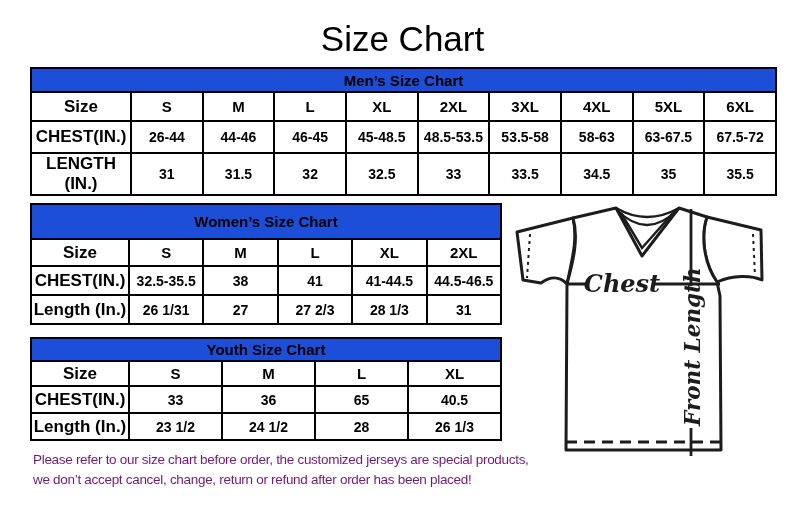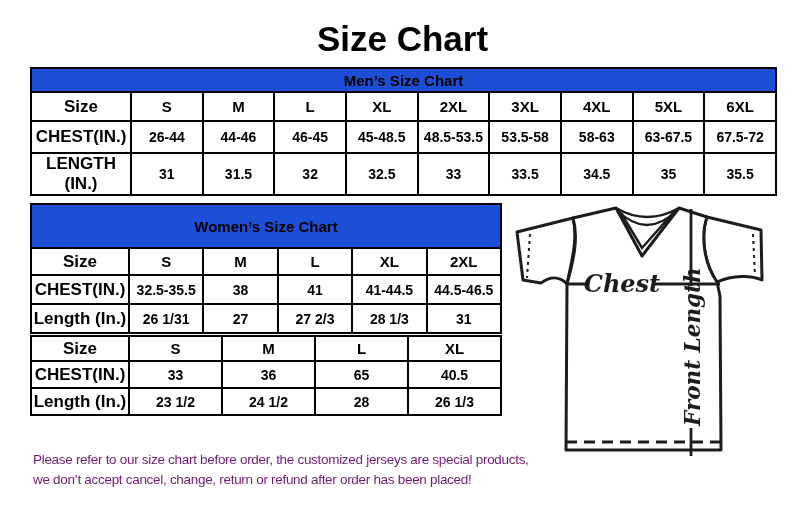--- a/index.html
+++ b/index.html
@@ -11,21 +11,21 @@
     background: #ffffff;
     font-family: "Liberation Sans", sans-serif;
     color: #000000;
     overflow: hidden;
   }
   .page-title {
     position: absolute;
     top: 19px; left: 0; right: 0;
     text-align: center;
     font-size: 35px;
-    font-weight: bold;
+    font-weight: normal;
     letter-spacing: 0px;
   }
   .size-section { position: absolute; left: 30px; }
   .size-section .band {
     background: #1d4ed8;
     border: 2px solid #000;
     font-weight: bold;
     font-size: 15px;
     display: flex;
     align-items: center;
@@ -49,21 +49,21 @@
   .size-section td { font-size: 14px; }
   .size-section td.label, .size-section th.label { font-size: 17px; }
 
   #men-section   { top: 67px;  width: 747px; }
   #men-section .band { height: 26px; }
   #men-section th { height: 29px; }
   #men-section td { height: 32px; }
   #men-section th.label { width: 100px; }
 
   #women-section { top: 203px; width: 472px; }
-  #women-section .band { height: 46px; }
+  #women-section .band { height: 37px; }
   #women-section th { height: 27px; }
   #women-section td { height: 29px; }
   #women-section th.label { width: 98px; }
 
   #youth-section { top: 337px; width: 472px; }
   #youth-section .band { height: 25px; }
   #youth-section th { height: 25px; }
   #youth-section td { height: 27px; }
   #youth-section th.label { width: 98px; }
 
@@ -179,20 +179,21 @@
               <td class="">27 2/3</td>
               <td class="">28 1/3</td>
               <td class="">31</td>
             </tr>
           </tbody>
         </table>
       </div>
   </div>
 
   <div id="youth-section" class="size-section">
+    <div class="band">Youth Size Chart</div>
     <div class="tbl">
         <table>
           <thead>
             <tr>
               <th class="label">Size</th>
               <th class="">S</th>
               <th class="">M</th>
               <th class="">L</th>
               <th class="">XL</th>
             </tr>

